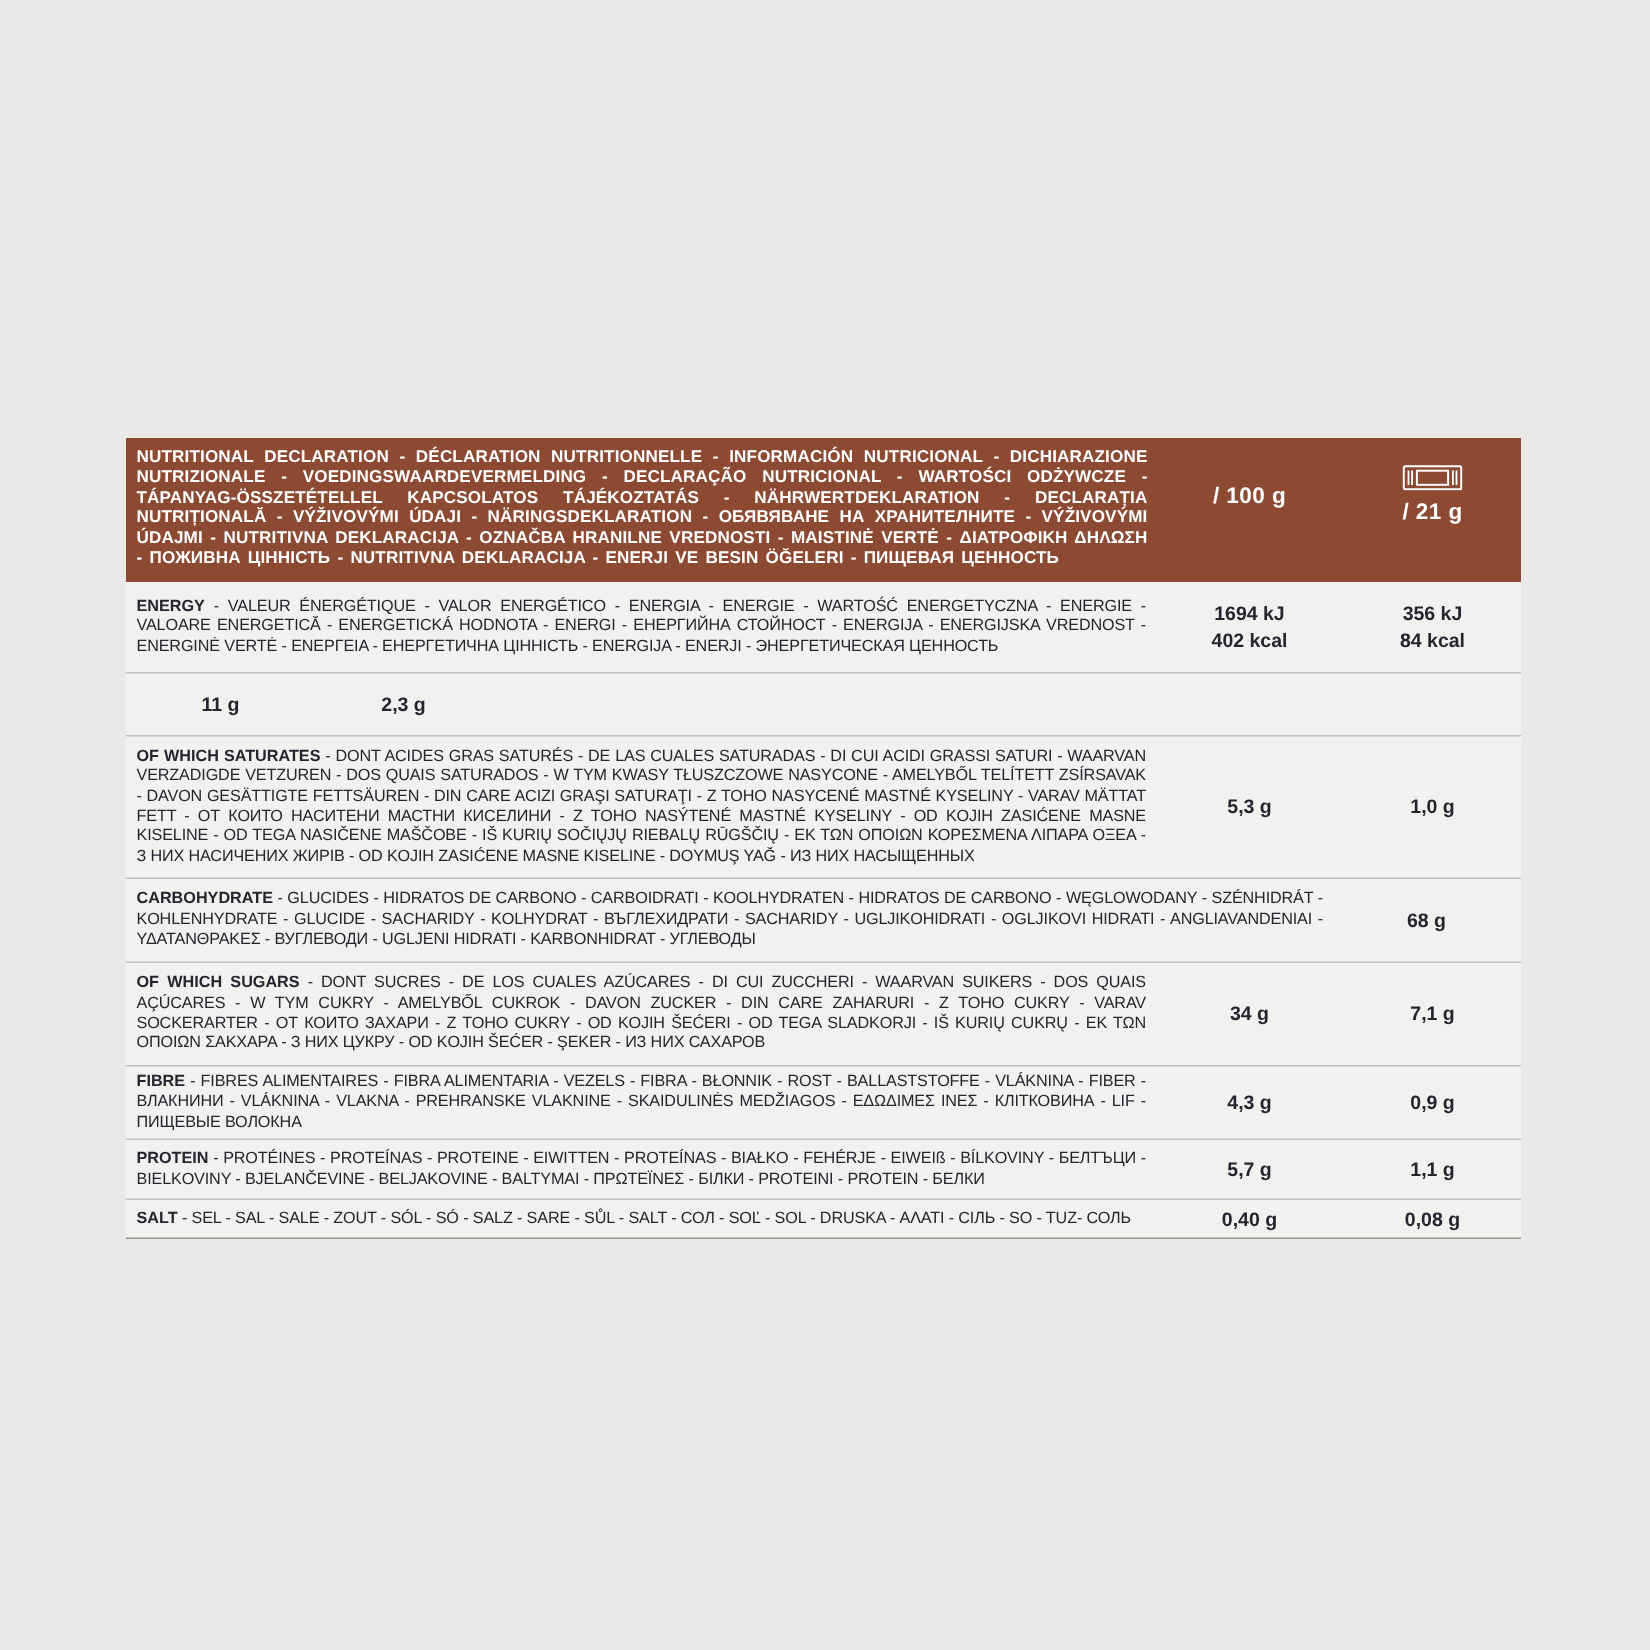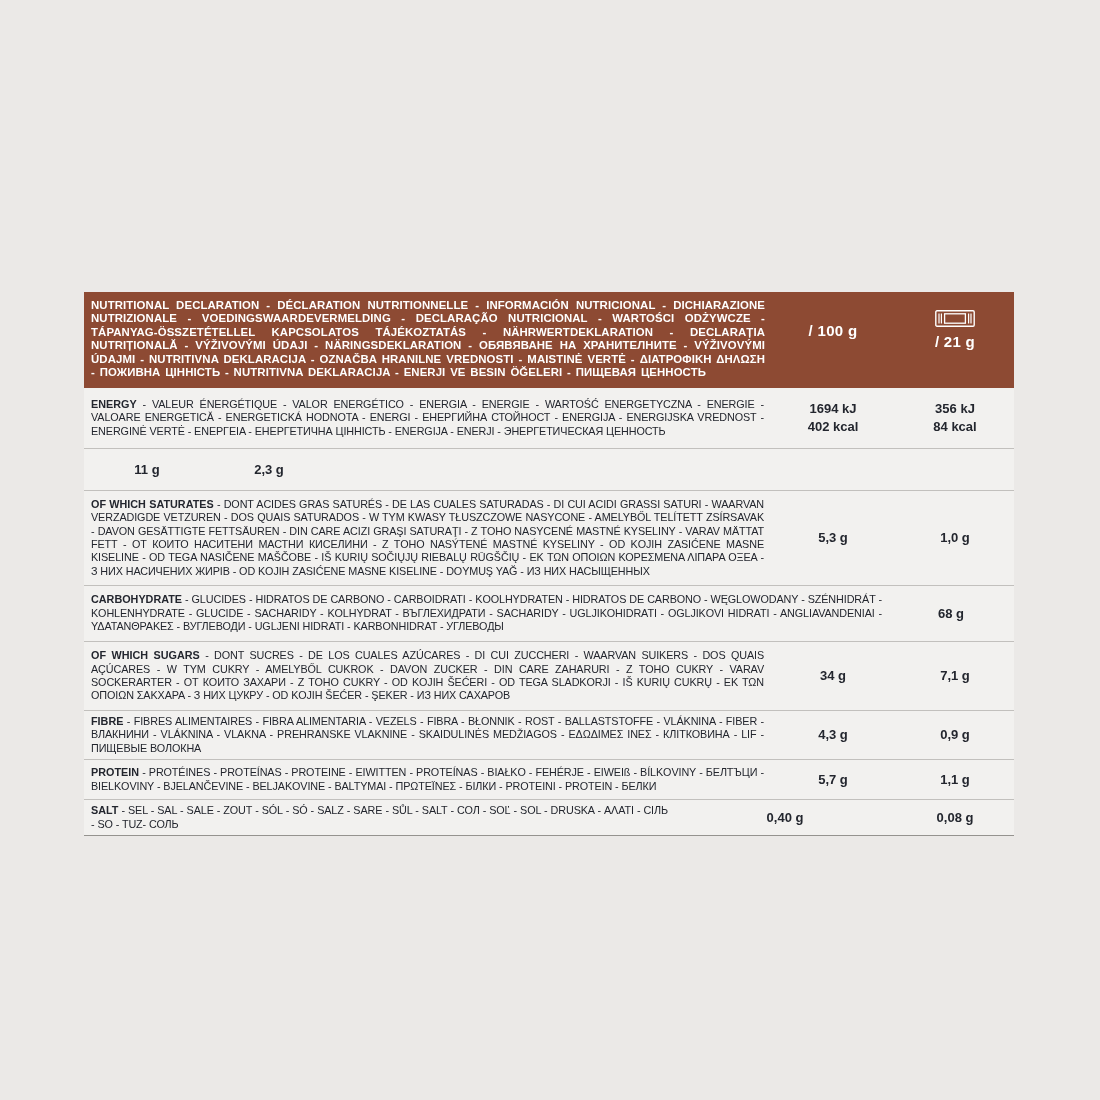--- a/index.html
+++ b/index.html
@@ -24,21 +24,21 @@
   .tbody{background:var(--body_bg);}
   .row{display:flex;border-bottom:1px solid var(--separator);}
   .row:last-child{border-bottom:1px solid var(--separator_strong);}
   .row:nth-child(1){min-height:61px;}
   .row:nth-child(2){min-height:42px;}
   .row:nth-child(3){min-height:95px;justify-content:space-between;}
   .row:nth-child(4){min-height:56px;}
   .row:nth-child(5){min-height:69px;}
   .row:nth-child(6){min-height:38px;}
   .row:nth-child(7){min-height:40px;}
-  .row:nth-child(8){min-height:26px;gap:48px;}
+  .row:nth-child(8){min-height:26px;}
   .row-label{flex:1;display:flex;align-items:center;padding:4px 6px 4px 7px;font-size:10.8px;line-height:13.4px;color:var(--text);}
   .row-label .txt{width:100%;text-align:justify;letter-spacing:-0.1px;}
   .row-label b{letter-spacing:0;}
   .val{width:126px;display:flex;align-items:center;justify-content:center;font-weight:bold;font-size:13px;line-height:18px;color:var(--text);white-space:pre-line;text-align:center;}
   .val.v2{width:118px;}
 </style>
 </head>
 <body>
 
 <div class="page">

